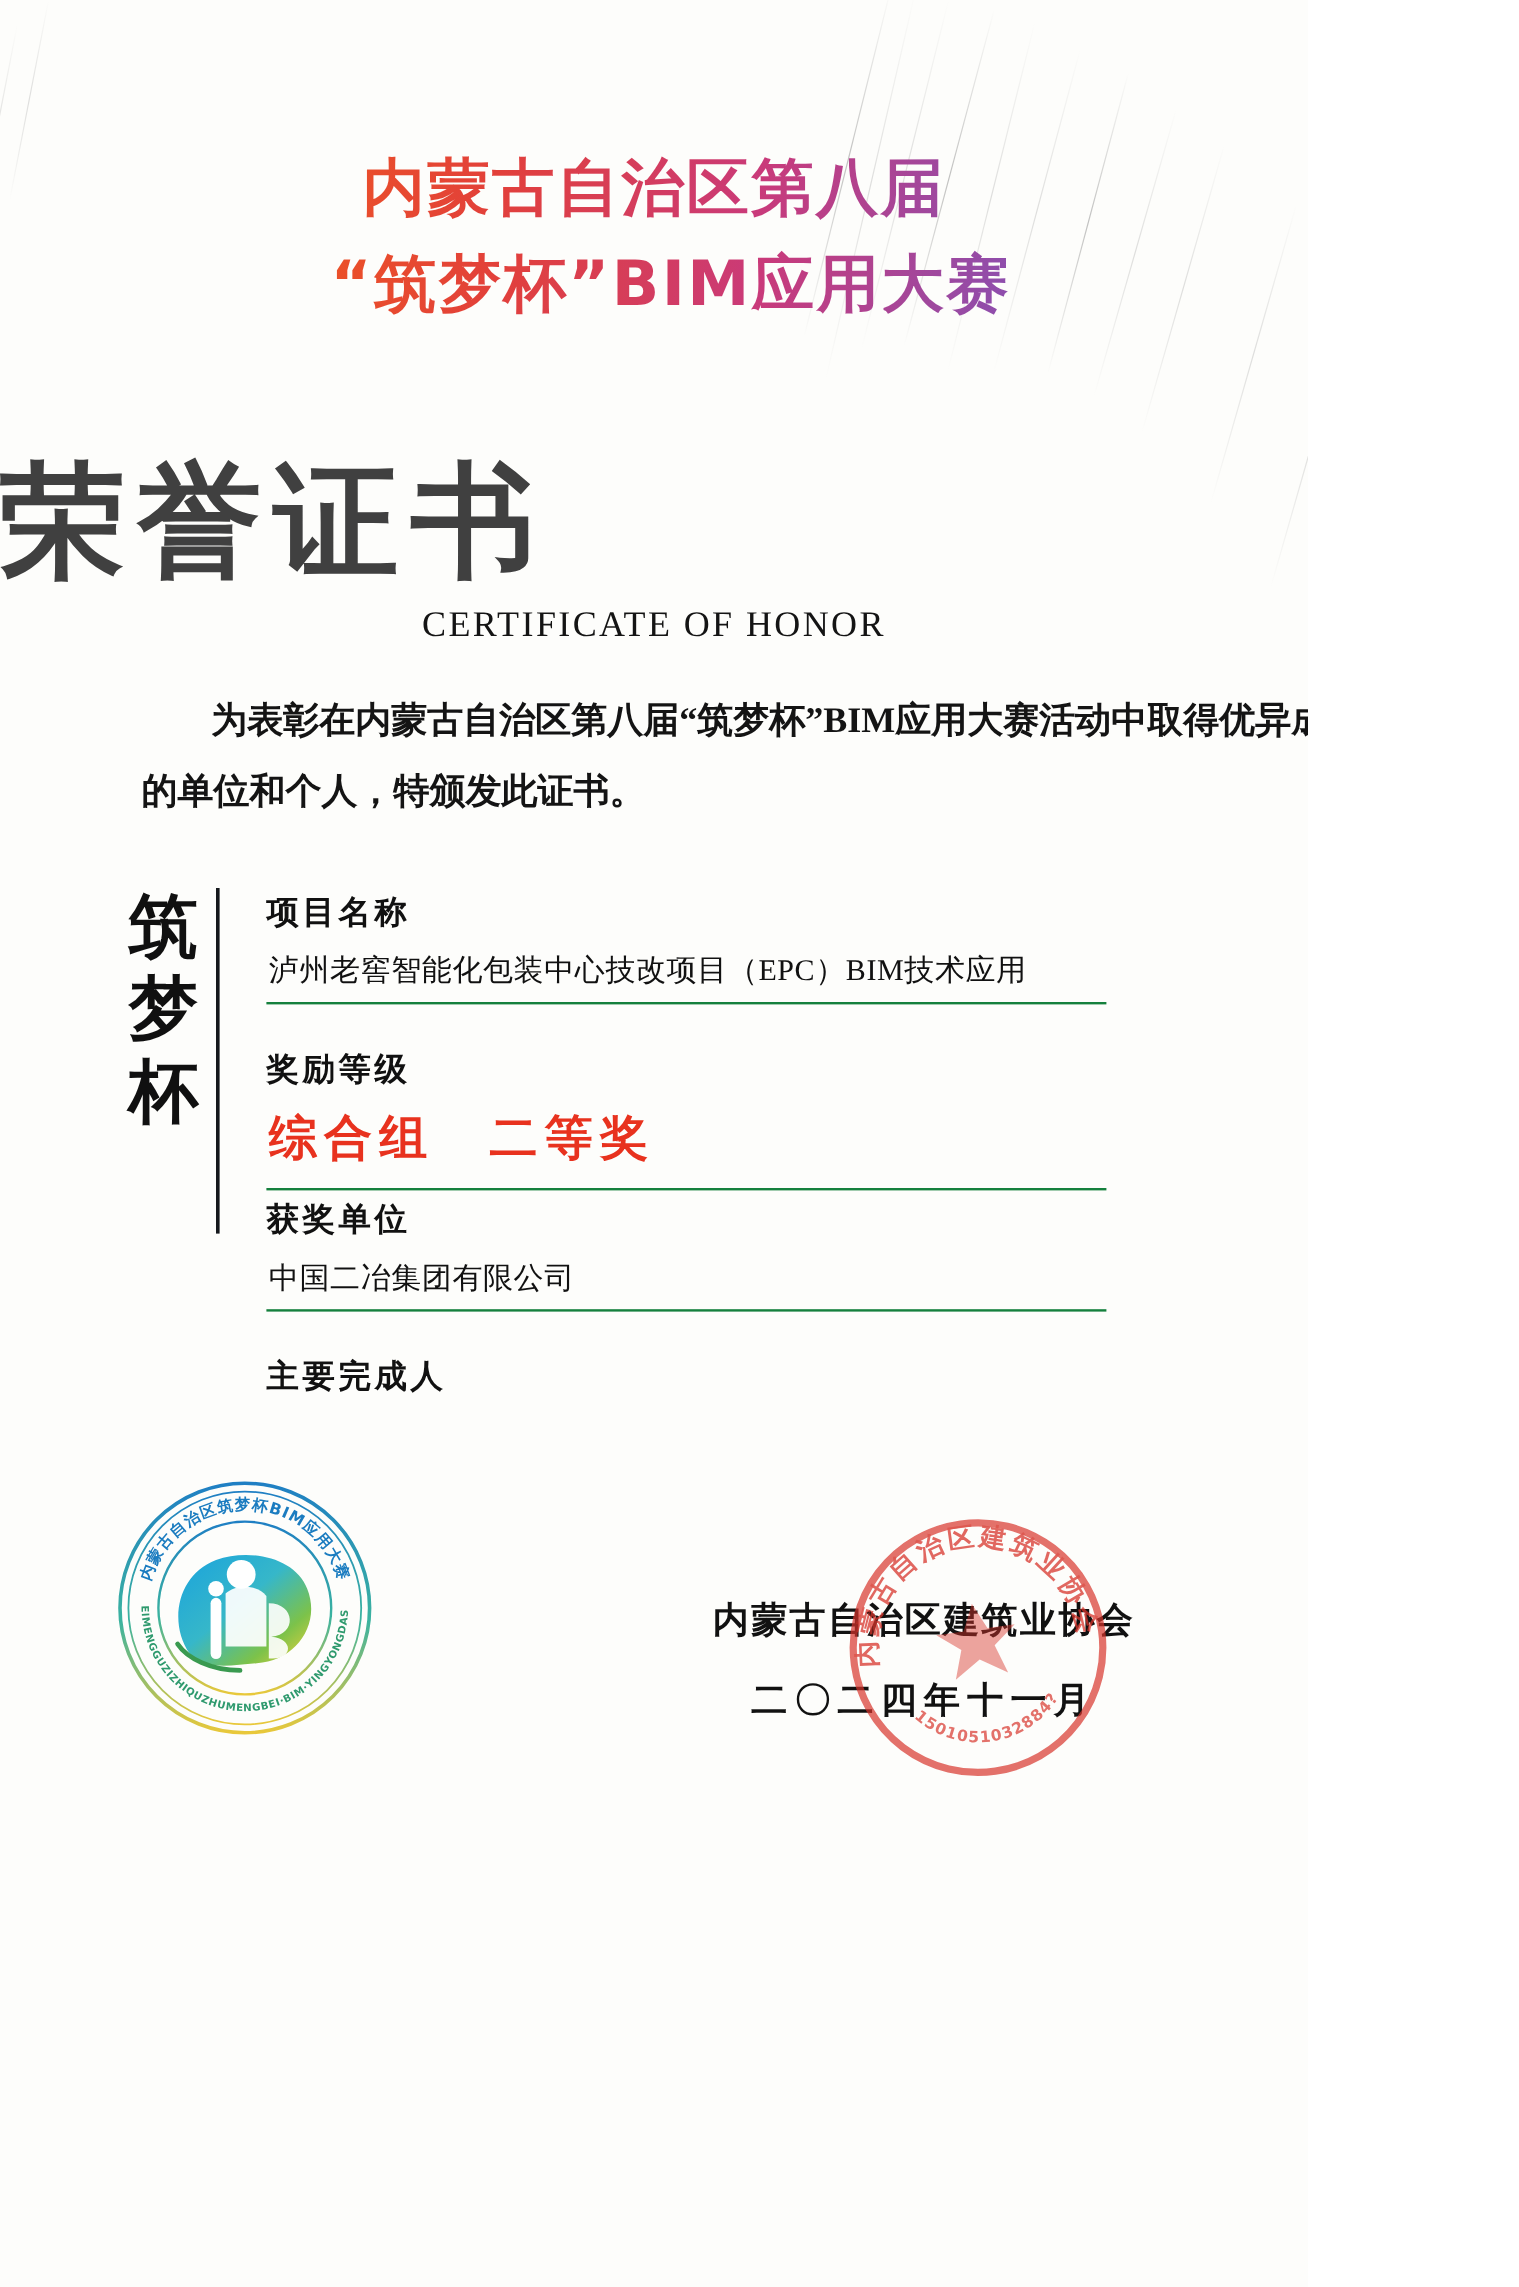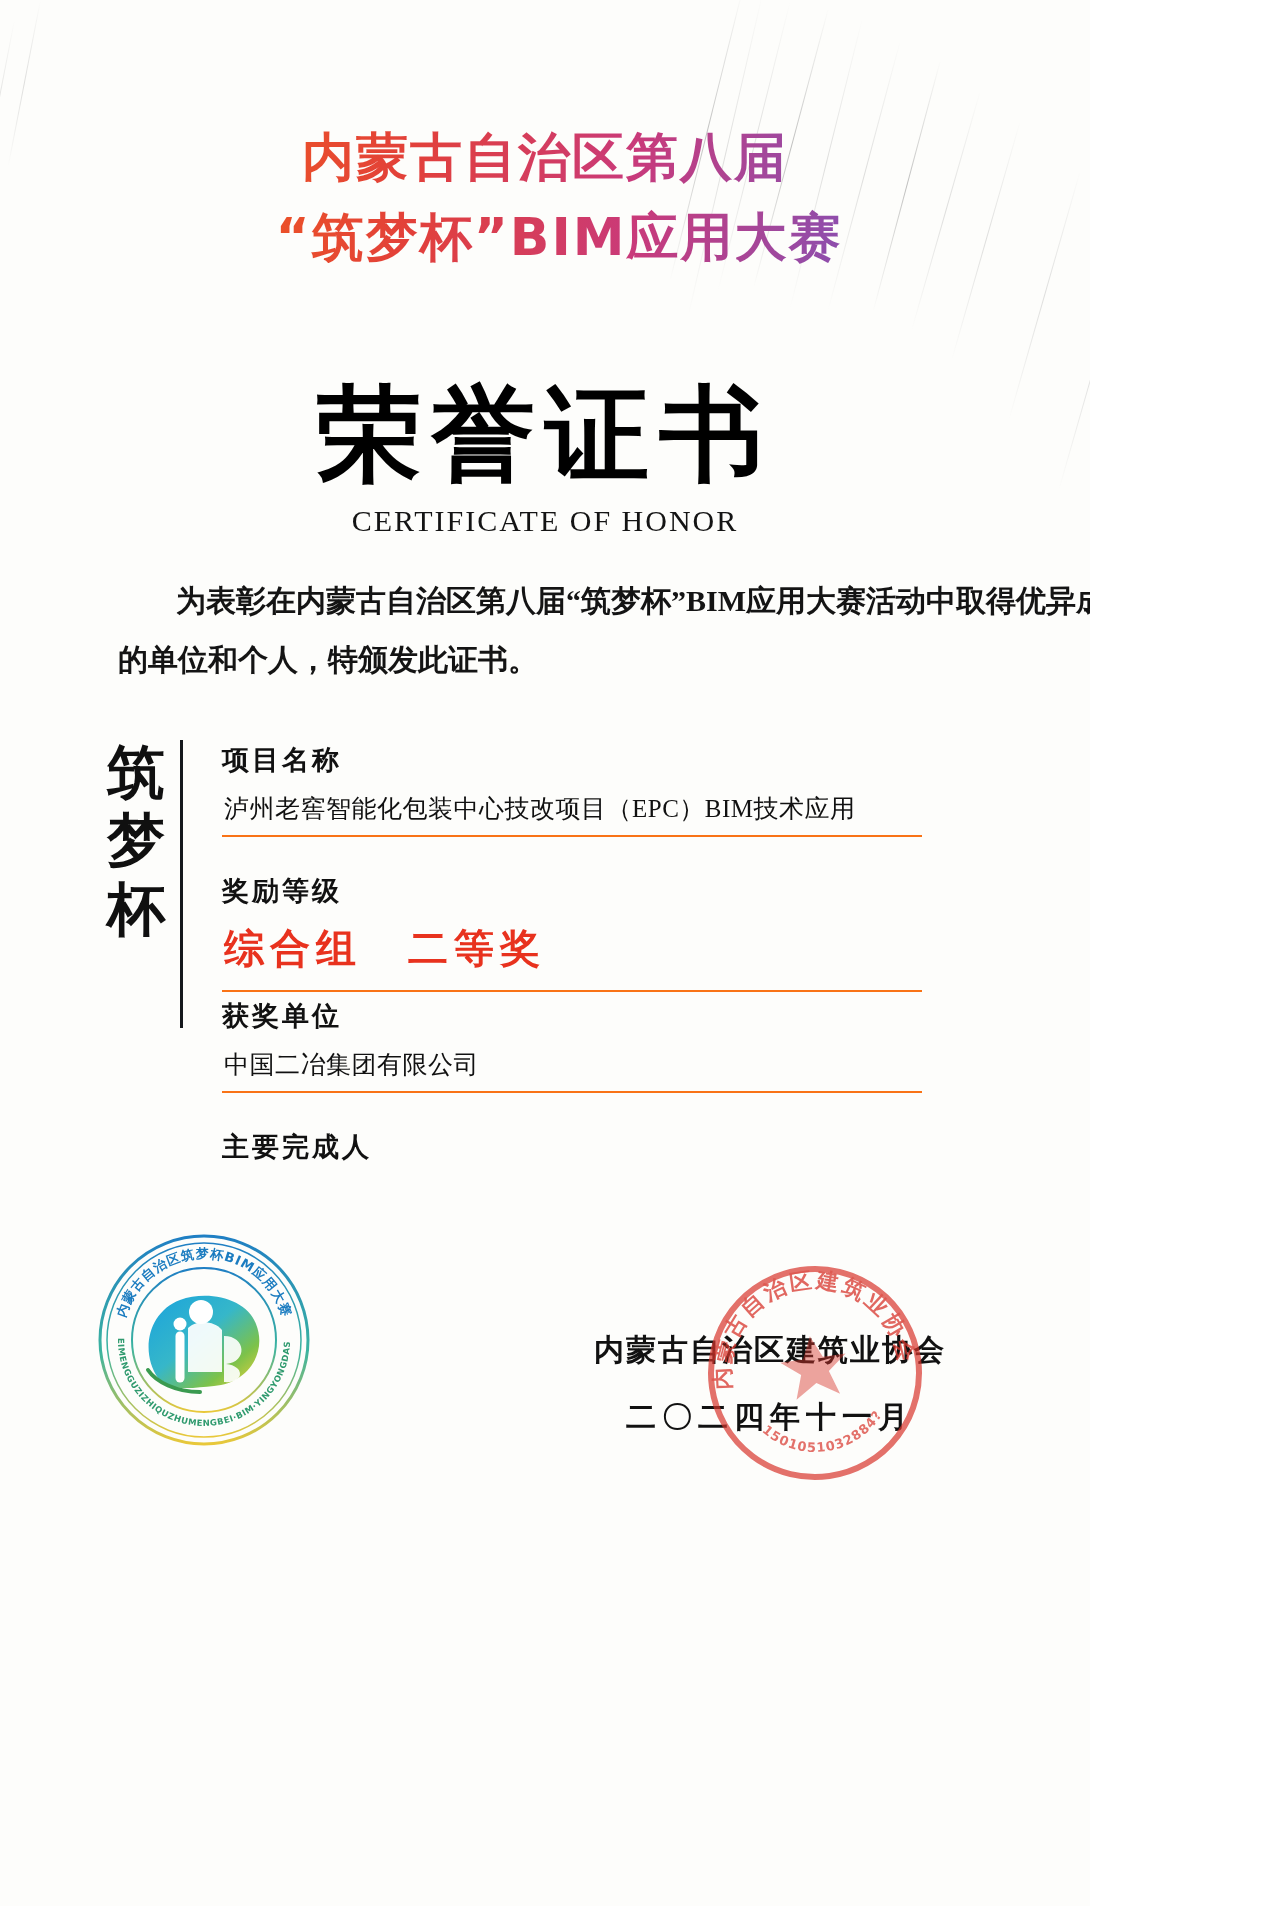--- a/index.html
+++ b/index.html
@@ -50,26 +50,26 @@
     -webkit-text-fill-color: transparent;
     text-shadow: none;
   }
   .contest-line2 { margin-top: 10px; padding-left: 28px; }
 
   .honor-title {
     position: absolute;
     top: 366px;
     left: 0;
     width: 100%;
-    text-align: center;
+    text-align: left;
     font-family: "DejaVu Sans", sans-serif;
     font-weight: bold;
     font-size: 104px;
     letter-spacing: 10px;
-    color: #000000;
+    color: #404040;
   }
   .honor-sub {
     position: absolute;
     top: 504px;
     left: 0;
     width: 100%;
     text-align: center;
     font-family: "Liberation Serif", serif;
     font-size: 30px;
     letter-spacing: 2px;
@@ -127,21 +127,21 @@
     font-weight: bold;
     font-size: 27px;
     color: #111;
     letter-spacing: 3px;
   }
   .field-value {
     font-family: "Liberation Serif", serif;
     font-size: 25px;
     color: #111;
     padding: 14px 2px 10px 2px;
-    border-bottom: 2px solid #f97316;
+    border-bottom: 2px solid #15803d;
     letter-spacing: 0.5px;
   }
   .field-value.award {
     font-family: "DejaVu Sans", sans-serif;
     font-weight: bold;
     font-size: 40px;
     color: #e8321e;
     letter-spacing: 6px;
     padding: 12px 2px 14px 2px;
   }

